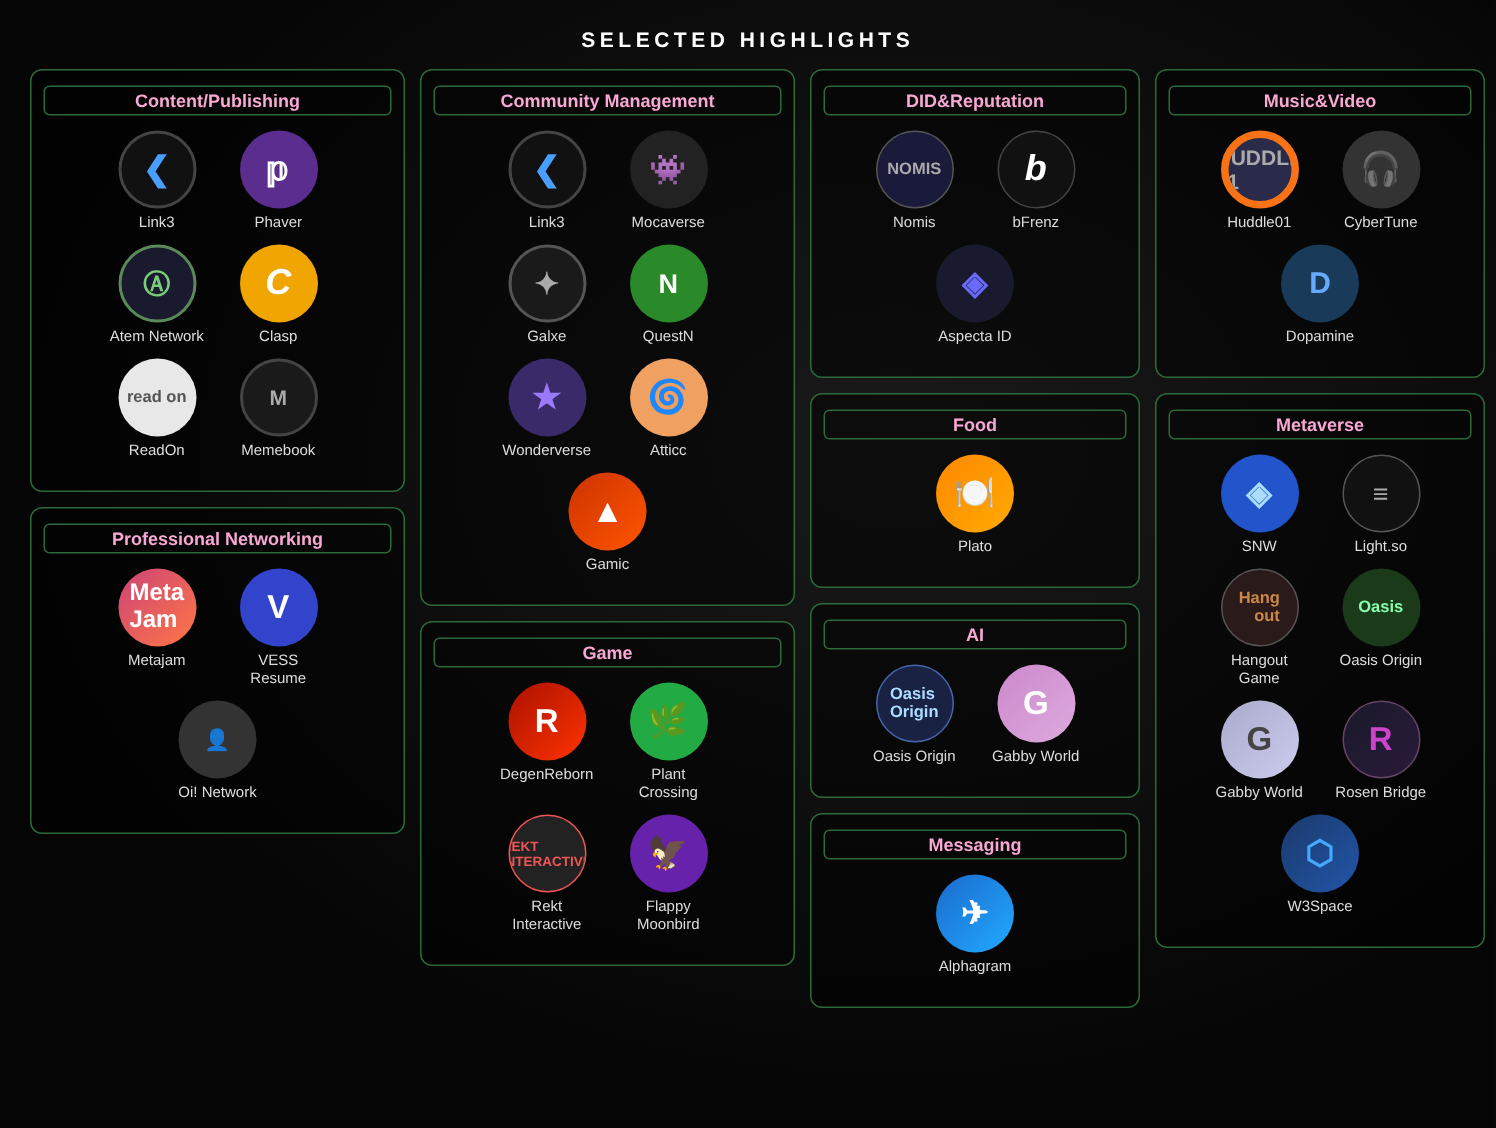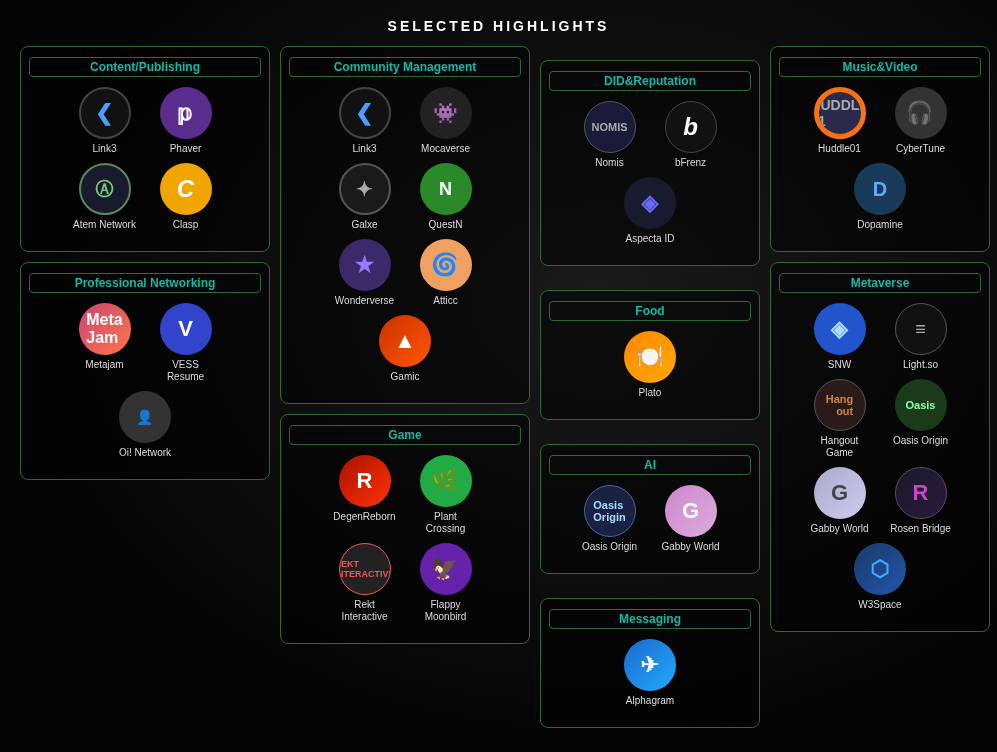--- a/index.html
+++ b/index.html
@@ -34,21 +34,21 @@
     .category-box {
       border: 1px solid #2a6a3a;
       border-radius: 8px;
       padding: 10px 8px 12px;
       background: rgba(0,0,0,0.5);
     }
     .category-title {
       text-align: center;
       font-size: 12px;
       font-weight: bold;
-      color: #14b8a6;
+      color: #f9a8d4;
       margin-bottom: 10px;
       border: 1px solid #2a6a3a;
       display: inline-block;
       padding: 2px 2px;
       border-radius: 4px;
       width: 100%;
     }
     .items-row {
       display: flex;
       justify-content: center;
@@ -115,21 +115,21 @@
     .ic-lightso { background: #111; border: 2px solid #555; color: #aaa; }
     .ic-hangout { background: #2a1a1a; color: #cc8844; text-align: right; }
     .ic-oasisorigin { background: #1a3a1a; color: #8fa; }
     .ic-gabbyworld2 { background: #aaaacc; color: #444; }
     .ic-rosen { background: #222; color: #cc44cc; }
     .ic-w3space { background: #2244aa; color: #4af; }
     .ic-alphagram { background: #1a6acc; color: #fff; }
 
     .col-left { display: flex; flex-direction: column; gap: 10px; }
     .col-mid1 { display: flex; flex-direction: column; gap: 10px; }
-    .col-mid2 { display: flex; flex-direction: column; gap: 24px; margin-top: 14px; }
+    .col-mid2 { display: flex; flex-direction: column; gap: 10px; }
     .col-right { display: flex; flex-direction: column; gap: 10px; }
 
     .single-item { justify-content: center; }
   </style>
 </head>
 <body>
 
 <div class="page-title">SELECTED HIGHLIGHTS</div>
 
 <div class="main-grid">
@@ -151,20 +151,30 @@
       <div class="items-row">
         <div class="item">
           <div class="icon-circle ic-atem" style="font-size:18px;">Ⓐ</div>
           <span class="item-label">Atem Network</span>
         </div>
         <div class="item">
           <div class="icon-circle ic-clasp" style="font-size:24px; font-style:italic;">C</div>
           <span class="item-label">Clasp</span>
         </div>
       </div>
+      <div class="items-row">
+        <div class="item">
+          <div class="icon-circle ic-readon" style="font-size:11px;">read on</div>
+          <span class="item-label">ReadOn</span>
+        </div>
+        <div class="item">
+          <div class="icon-circle ic-memebook" style="font-size:14px;">M</div>
+          <span class="item-label">Memebook</span>
+        </div>
+      </div>
     </div>
 
 
     <div class="category-box">
       <div class="category-title">Professional Networking</div>
       <div class="items-row">
         <div class="item">
           <div class="icon-circle ic-metajam" style="font-size:16px; background: linear-gradient(135deg,#cc4477,#ff7744);">Meta<br>Jam</div>
           <span class="item-label">Metajam</span>
         </div>

